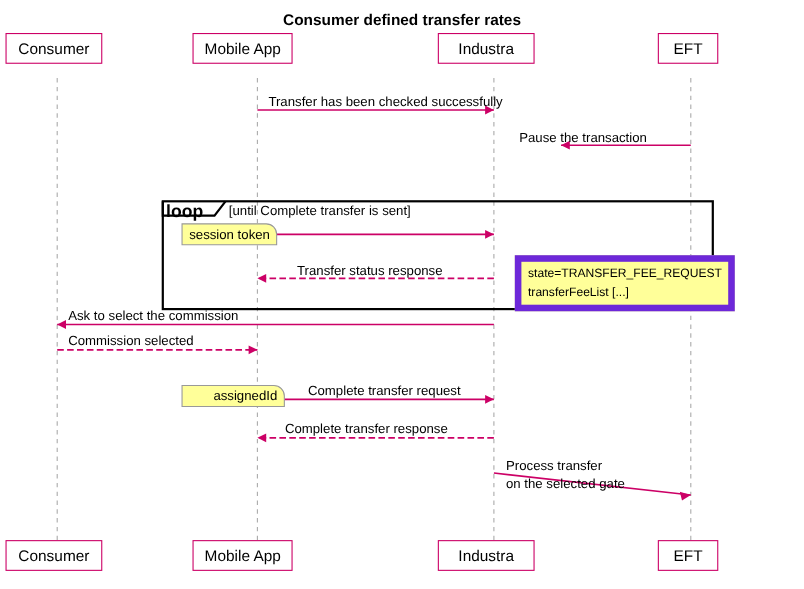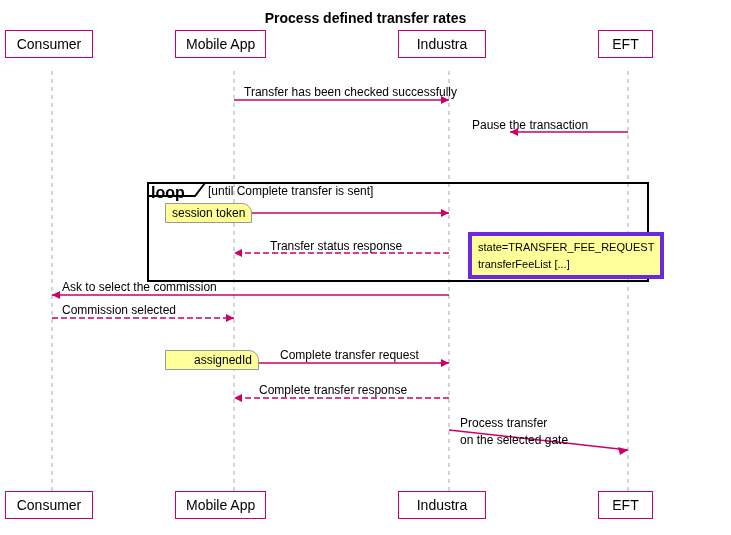--- a/index.html
+++ b/index.html
@@ -57,21 +57,21 @@
 
     .loop-condition {
       position: absolute;
       font-size: 12px;
     }
 
     
     .note-box {
       position: absolute;
       background: #ffff99;
-      border: 4px solid #6d28d9;
+      border: 6px solid #6d28d9;
       padding: 3px 6px;
       font-size: 11px;
       white-space: nowrap;
     }
 
     
     .token-box {
       position: absolute;
       background: #ffff99;
       border: 1px solid #999;
@@ -87,21 +87,21 @@
       width: 731px;
       height: 535px;
       pointer-events: none;
     }
   </style>
 </head>
 <body>
 
 <div class="diagram-container">
 
-  <div class="title">Process defined transfer rates</div>
+  <div class="title">Consumer defined transfer rates</div>
 
   <svg class="svg-overlay">
 
     <line x1="52" y1="71" x2="52" y2="491" stroke="#aaa" stroke-dasharray="4,4" stroke-width="1"></line>
 
     <line x1="234" y1="71" x2="234" y2="491" stroke="#aaa" stroke-dasharray="4,4" stroke-width="1"></line>
 
     <line x1="449" y1="71" x2="449" y2="491" stroke="#aaa" stroke-dasharray="4,4" stroke-width="1"></line>
 
     <line x1="628" y1="71" x2="628" y2="491" stroke="#aaa" stroke-dasharray="4,4" stroke-width="1"></line>

